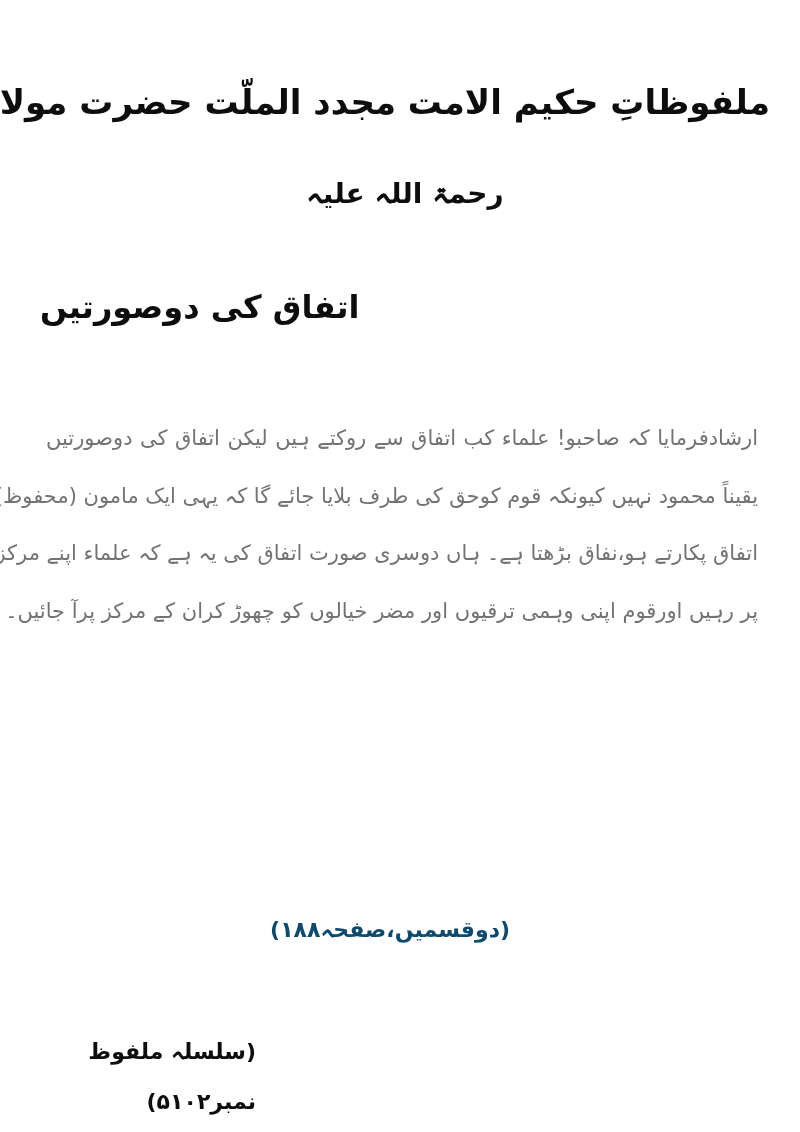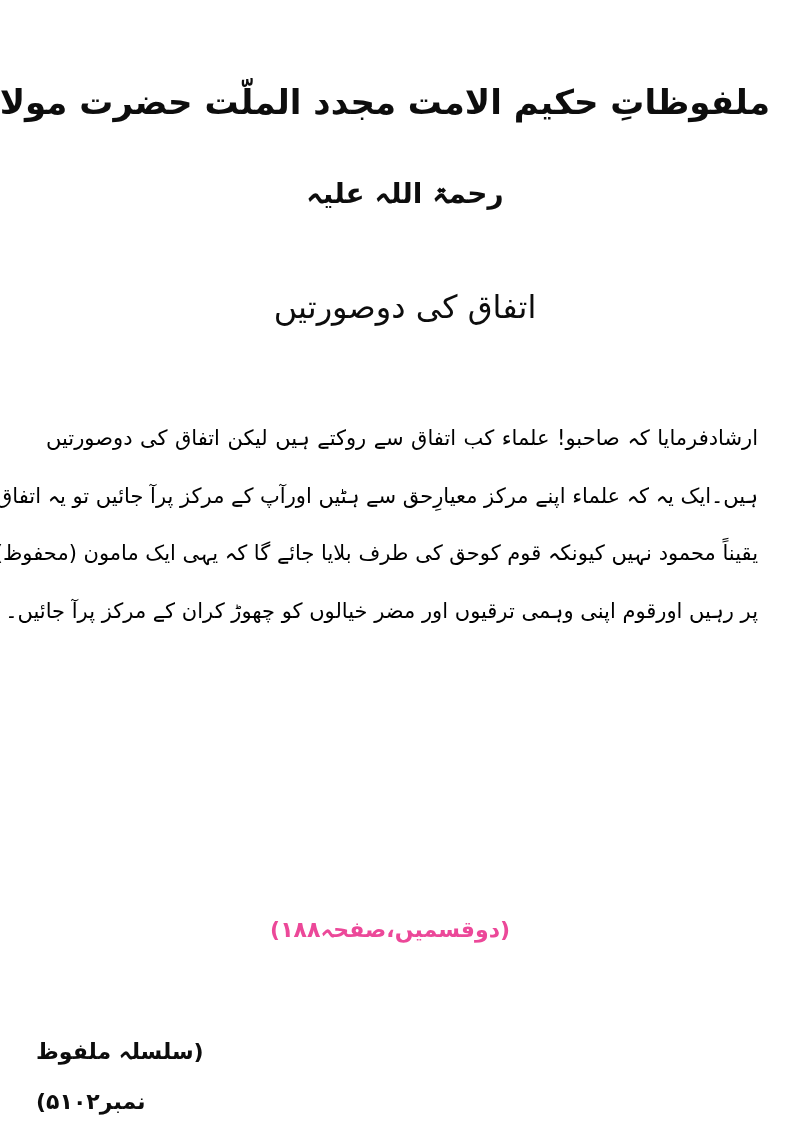--- a/index.html
+++ b/index.html
@@ -39,92 +39,93 @@
     .title-sub {
       top: 169px;
       font-size: 28px;
       line-height: 50px;
     }
     .heading {
       position: absolute;
       top: 282px;
       left: 40px;
       width: 730px;
-      text-align: center;
+      text-align: left;
       direction: rtl;
-      font-weight: normal;
+      font-weight: bold;
       font-size: 32px;
       line-height: 50px;
       color: #0d0d0d;
     }
     .body-text {
       position: absolute;
       top: 410px;
       left: 46px;
       width: 712px;
       direction: rtl;
       text-align: justify;
       text-align-last: right;
       font-size: 21px;
       line-height: 57.5px;
-      color: #000000;
+      color: #737373;
     }
     .body-line {
       display: block;
       text-align: justify;
       text-align-last: justify;
       white-space: nowrap;
     }
     .body-line.last {
       text-align-last: right;
     }
     .reference {
       position: absolute;
       top: 905px;
       left: 290px;
       width: 220px;
       text-align: center;
       direction: rtl;
       font-weight: bold;
       font-size: 22px;
       line-height: 50px;
-      color: #ec4899;
+      color: #0c4a6e;
     }
     .series {
       position: absolute;
       top: 1027px;
       left: 36px;
       width: 220px;
       text-align: left;
       direction: rtl;
       font-weight: bold;
       font-size: 22px;
       line-height: 50px;
       color: #0d0d0d;
     }
     .series-inner {
       display: inline-block;
       direction: rtl;
+      text-align: right;
     }
   </style>
 </head>
 <body>
 
 <div class="page">
 
   <div class="title-line title-main">ملفوظاتِ حکیم الامت مجدد الملّت حضرت مولانا محمد اشرف علی تھانوی</div>
 
   <div class="title-line title-sub">رحمۃ اللہ علیہ</div>
 
   <div class="heading">اتفاق کی دوصورتیں</div>
 
   <div class="body-text">
     <span class="body-line">ارشادفرمایا کہ صاحبو! علماء کب اتفاق سے روکتے ہیں لیکن اتفاق کی دوصورتیں</span>
-    <span class="body-line">ہیں۔ایک یہ کہ علماء اپنے مرکز معیارِحق سے ہٹیں اورآپ کے مرکز پرآ جائیں تو یہ اتفاق</span>
     <span class="body-line">یقیناً محمود نہیں کیونکہ قوم کوحق کی طرف بلایا جائے گا کہ یہی ایک مامون (محفوظ) اور</span>
+    <span class="body-line">اتفاق پکارتے ہو،نفاق بڑھتا ہے۔ ہاں دوسری صورت اتفاق کی یہ ہے کہ علماء اپنے مرکز</span>
     <span class="body-line">پر رہیں اورقوم اپنی وہمی ترقیوں اور مضر خیالوں کو چھوڑ کران کے مرکز پرآ جائیں۔ بے</span>
   </div>
 
   <div class="reference">(دوقسمیں،صفحہ۱۸۸)</div>
 
   <div class="series">
     <span class="series-inner">(سلسلہ ملفوظ نمبر۵۱۰۲)</span>
   </div>
 
 </div>

